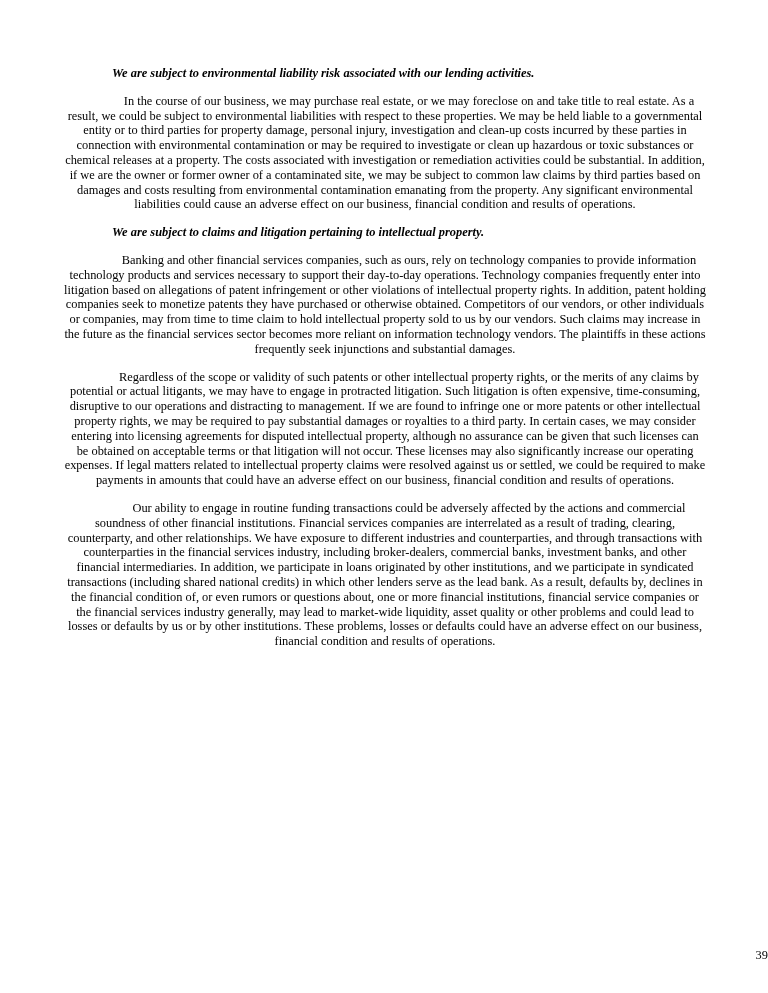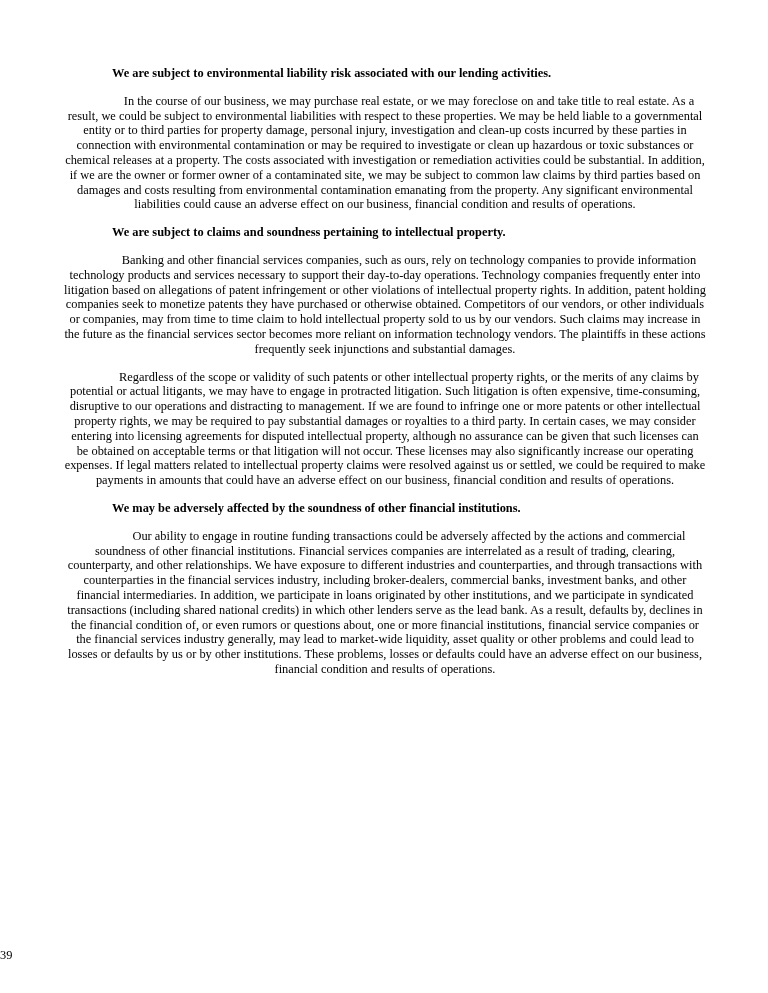--- a/index.html
+++ b/index.html
@@ -17,54 +17,54 @@
     font-family: "Liberation Serif", serif;
     font-size: 12.4px;
     line-height: 14.8px;
     overflow: hidden;
   }
   .content {
     padding: 66px 62px 0 64px;
   }
   .risk-heading {
     font-weight: bold;
+    font-style: italic;
     font-size: 12.4px;
     margin: 0 0 13px 0;
     text-indent: 48px;
   }
   .body-paragraph {
     margin: 0 0 13px 0;
     text-indent: 48px;
     text-align: center;
   }
   .page-number {
     position: absolute;
     left: 0;
     right: 0;
     bottom: 30px;
-    text-align: left;
+    text-align: right;
     font-size: 12.4px;
   }
 </style>
 </head>
 <body>
 
 <div class="page">
   <div class="content">
 
     <div class="risk-heading">We are subject to environmental liability risk associated with our lending activities.</div>
 
     <p class="body-paragraph">In the course of our business, we may purchase real estate, or we may foreclose on and take title to real estate. As a result, we could be subject to environmental liabilities with respect to these properties. We may be held liable to a governmental entity or to third parties for property damage, personal injury, investigation and clean-up costs incurred by these parties in connection with environmental contamination or may be required to investigate or clean up hazardous or toxic substances or chemical releases at a property. The costs associated with investigation or remediation activities could be substantial. In addition, if we are the owner or former owner of a contaminated site, we may be subject to common law claims by third parties based on damages and costs resulting from environmental contamination emanating from the property. Any significant environmental liabilities could cause an adverse effect on our business, financial condition and results of operations.</p>
 
-    <div class="risk-heading">We are subject to claims and soundness pertaining to intellectual property.</div>
+    <div class="risk-heading">We are subject to claims and litigation pertaining to intellectual property.</div>
 
     <p class="body-paragraph">Banking and other financial services companies, such as ours, rely on technology companies to provide information technology products and services necessary to support their day-to-day operations. Technology companies frequently enter into litigation based on allegations of patent infringement or other violations of intellectual property rights. In addition, patent holding companies seek to monetize patents they have purchased or otherwise obtained. Competitors of our vendors, or other individuals or companies, may from time to time claim to hold intellectual property sold to us by our vendors. Such claims may increase in the future as the financial services sector becomes more reliant on information technology vendors. The plaintiffs in these actions frequently seek injunctions and substantial damages.</p>
 
     <p class="body-paragraph">Regardless of the scope or validity of such patents or other intellectual property rights, or the merits of any claims by potential or actual litigants, we may have to engage in protracted litigation. Such litigation is often expensive, time-consuming, disruptive to our operations and distracting to management. If we are found to infringe one or more patents or other intellectual property rights, we may be required to pay substantial damages or royalties to a third party. In certain cases, we may consider entering into licensing agreements for disputed intellectual property, although no assurance can be given that such licenses can be obtained on acceptable terms or that litigation will not occur. These licenses may also significantly increase our operating expenses. If legal matters related to intellectual property claims were resolved against us or settled, we could be required to make payments in amounts that could have an adverse effect on our business, financial condition and results of operations.</p>
 
-    <div class="risk-heading">We may be adversely affected by the soundness of other financial institutions.</div>
 
     <p class="body-paragraph">Our ability to engage in routine funding transactions could be adversely affected by the actions and commercial soundness of other financial institutions. Financial services companies are interrelated as a result of trading, clearing, counterparty, and other relationships. We have exposure to different industries and counterparties, and through transactions with counterparties in the financial services industry, including broker-dealers, commercial banks, investment banks, and other financial intermediaries. In addition, we participate in loans originated by other institutions, and we participate in syndicated transactions (including shared national credits) in which other lenders serve as the lead bank. As a result, defaults by, declines in the financial condition of, or even rumors or questions about, one or more financial institutions, financial service companies or the financial services industry generally, may lead to market-wide liquidity, asset quality or other problems and could lead to losses or defaults by us or by other institutions. These problems, losses or defaults could have an adverse effect on our business, financial condition and results of operations.</p>
 
   </div>
 
   <div class="page-number">39</div>
 </div>
 
 </body></html>

